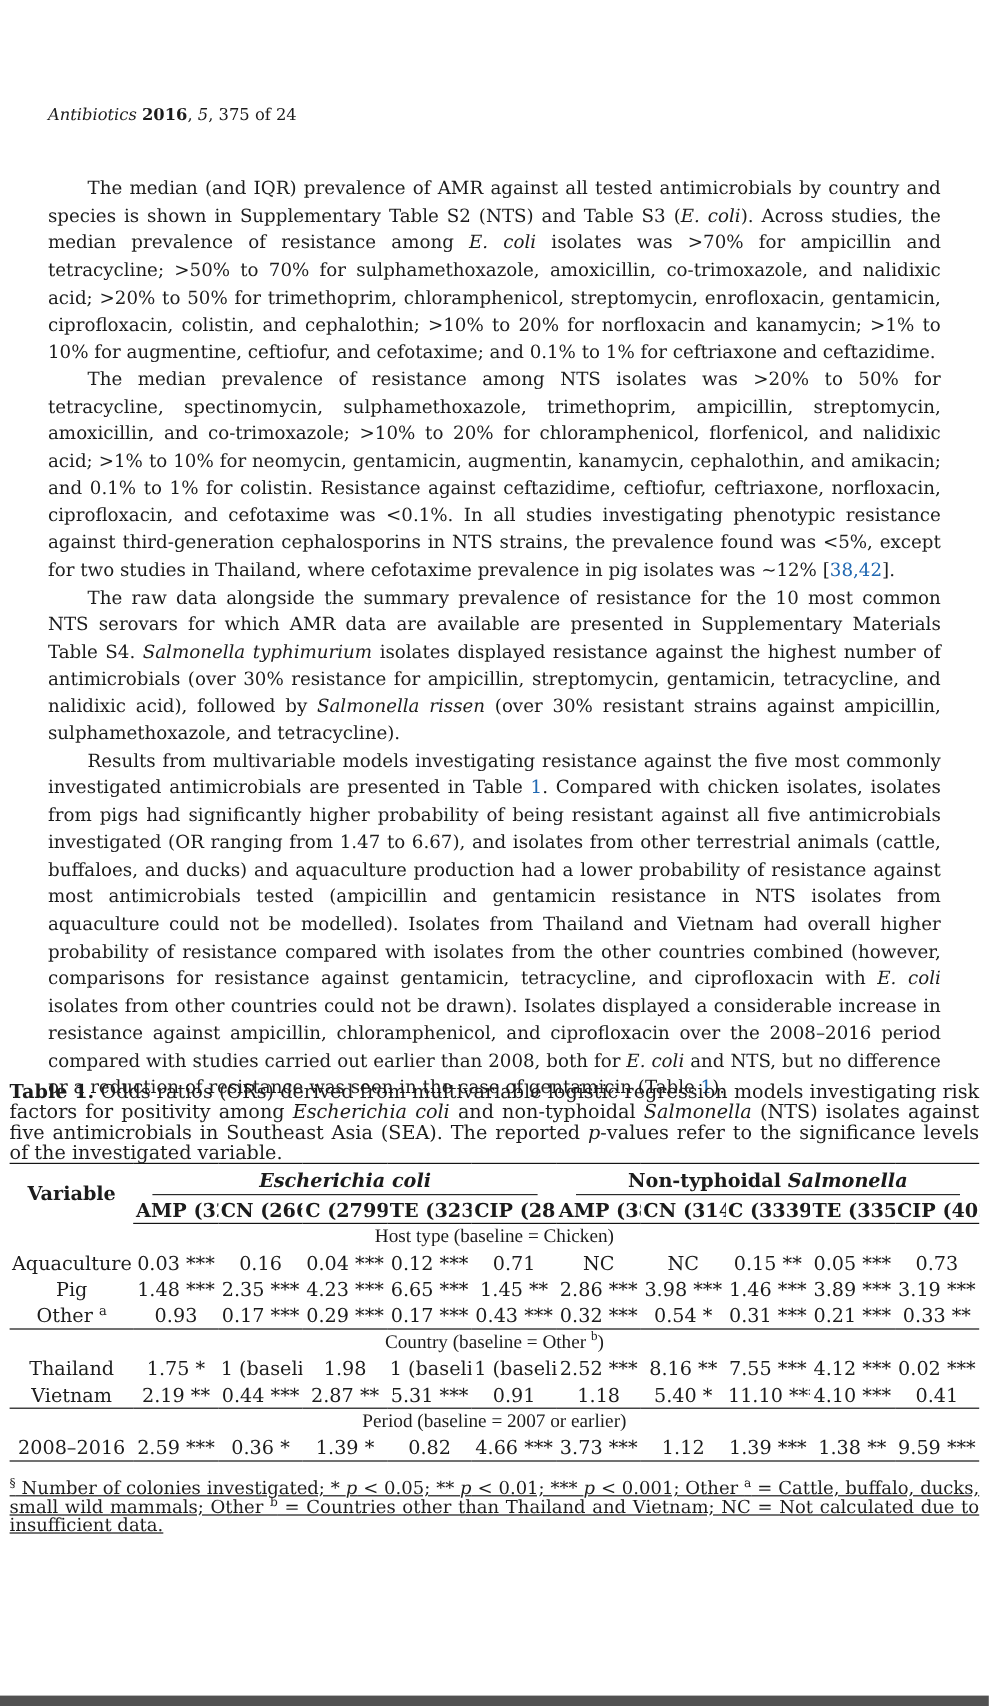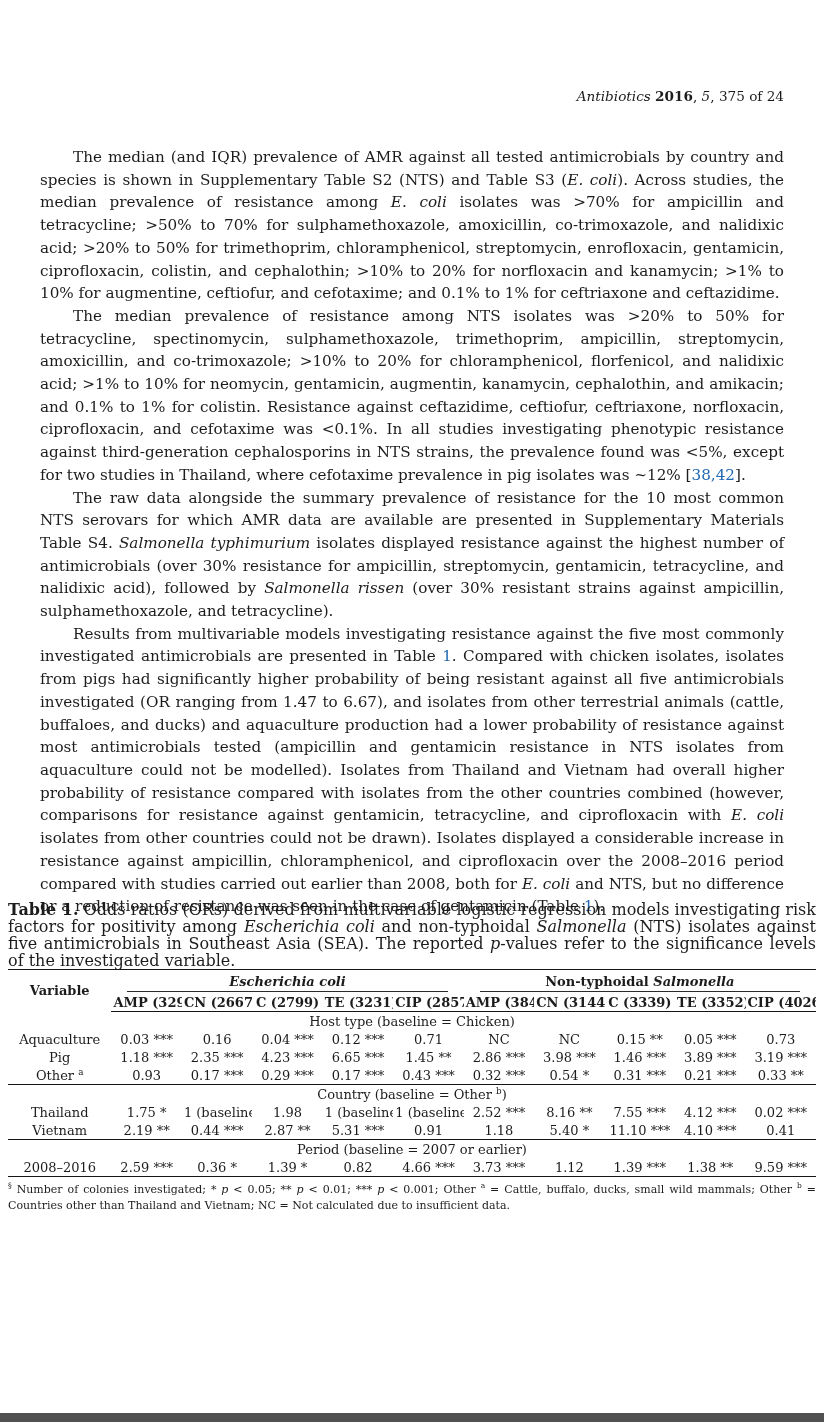--- a/index.html
+++ b/index.html
@@ -8,57 +8,57 @@
     background:#ffffff;
     font-family:"DejaVu Serif","Liberation Serif",serif;
     color:var(--text,#1c1c1c);
     position:relative;
     overflow:hidden;
   }
   .page { position:absolute; inset:0; }
 
   .running-head {
     position:absolute; top:88px; left:40px; right:40px;
-    display:flex; justify-content:flex-end;
+    display:flex; justify-content:flex-start;
     font-size:13.6px;
   }
 
   .body-text {
     position:absolute; top:146px; left:40px; right:40px;
     font-size:15.2px; line-height:22.7px; text-align:justify;
   }
   .para { text-indent:33px; }
 
   .it  { font-style:italic; }
   .bd  { font-weight:bold; }
   a.ref-link { color:var(--link,#2068b2); text-decoration:none; cursor:pointer; }
 
   .table-block { position:absolute; top:901px; left:8px; right:8px; }
   .caption { font-size:16px; line-height:17px; text-align:justify; margin-bottom:0; }
 
   #or-table {
     width:100%; border-collapse:collapse; table-layout:fixed;
-    font-size:13px;
+    font-size:16px;
     border-top:1.6px solid #151515;
     border-bottom:1.6px solid #151515;
   }
   #or-table th, #or-table td {
     font-weight:normal; padding:1.5px 2px; text-align:center;
     vertical-align:middle; overflow:hidden; white-space:nowrap;
   }
   #or-table thead th { font-weight:bold; }
   .var-head { vertical-align:middle; }
   .grp { display:block; margin:0 14px; padding:2px 0; border-bottom:1px solid #2a2a2a; }
   .sub-head th { border-bottom:1.4px solid #151515; padding:3px 2px 4px; }
-  .section-row td { text-align:left; padding:3px 2px 1px 26px; }
+  .section-row td { text-align:left; padding:3px 2px 1px 26px;font-family:Liberation Serif, serif; }
   .rule-top td { border-top:1.2px solid #151515; }
   .data-row td { padding-top:0.5px; padding-bottom:0.5px; }
   sup { font-size:68%; line-height:0; }
 
-  .footnote { margin-top:5px; font-size:11px; line-height:15.5px; text-align:justify; }
+  .footnote { margin-top:15px; font-size:15px; line-height:15.5px; text-align:justify;text-decoration:underline; }
 
   .bottom-bar {
     position:absolute; left:0; right:0; bottom:0; height:9px;
     background:var(--bottom_bar,#515151);
   }
 </style>
 </head>
 <body>
 
 <div class="page">
@@ -126,21 +126,21 @@
             <td>0.12 ***</td>
             <td>0.71</td>
             <td>NC</td>
             <td>NC</td>
             <td>0.15 **</td>
             <td>0.05 ***</td>
             <td>0.73</td>
           </tr>
           <tr class="data-row">
             <td><span>Pig</span></td>
-            <td>1.18 ***</td>
+            <td>1.48 ***</td>
             <td>2.35 ***</td>
             <td>4.23 ***</td>
             <td>6.65 ***</td>
             <td>1.45 **</td>
             <td>2.86 ***</td>
             <td>3.98 ***</td>
             <td>1.46 ***</td>
             <td>3.89 ***</td>
             <td>3.19 ***</td>
           </tr>

